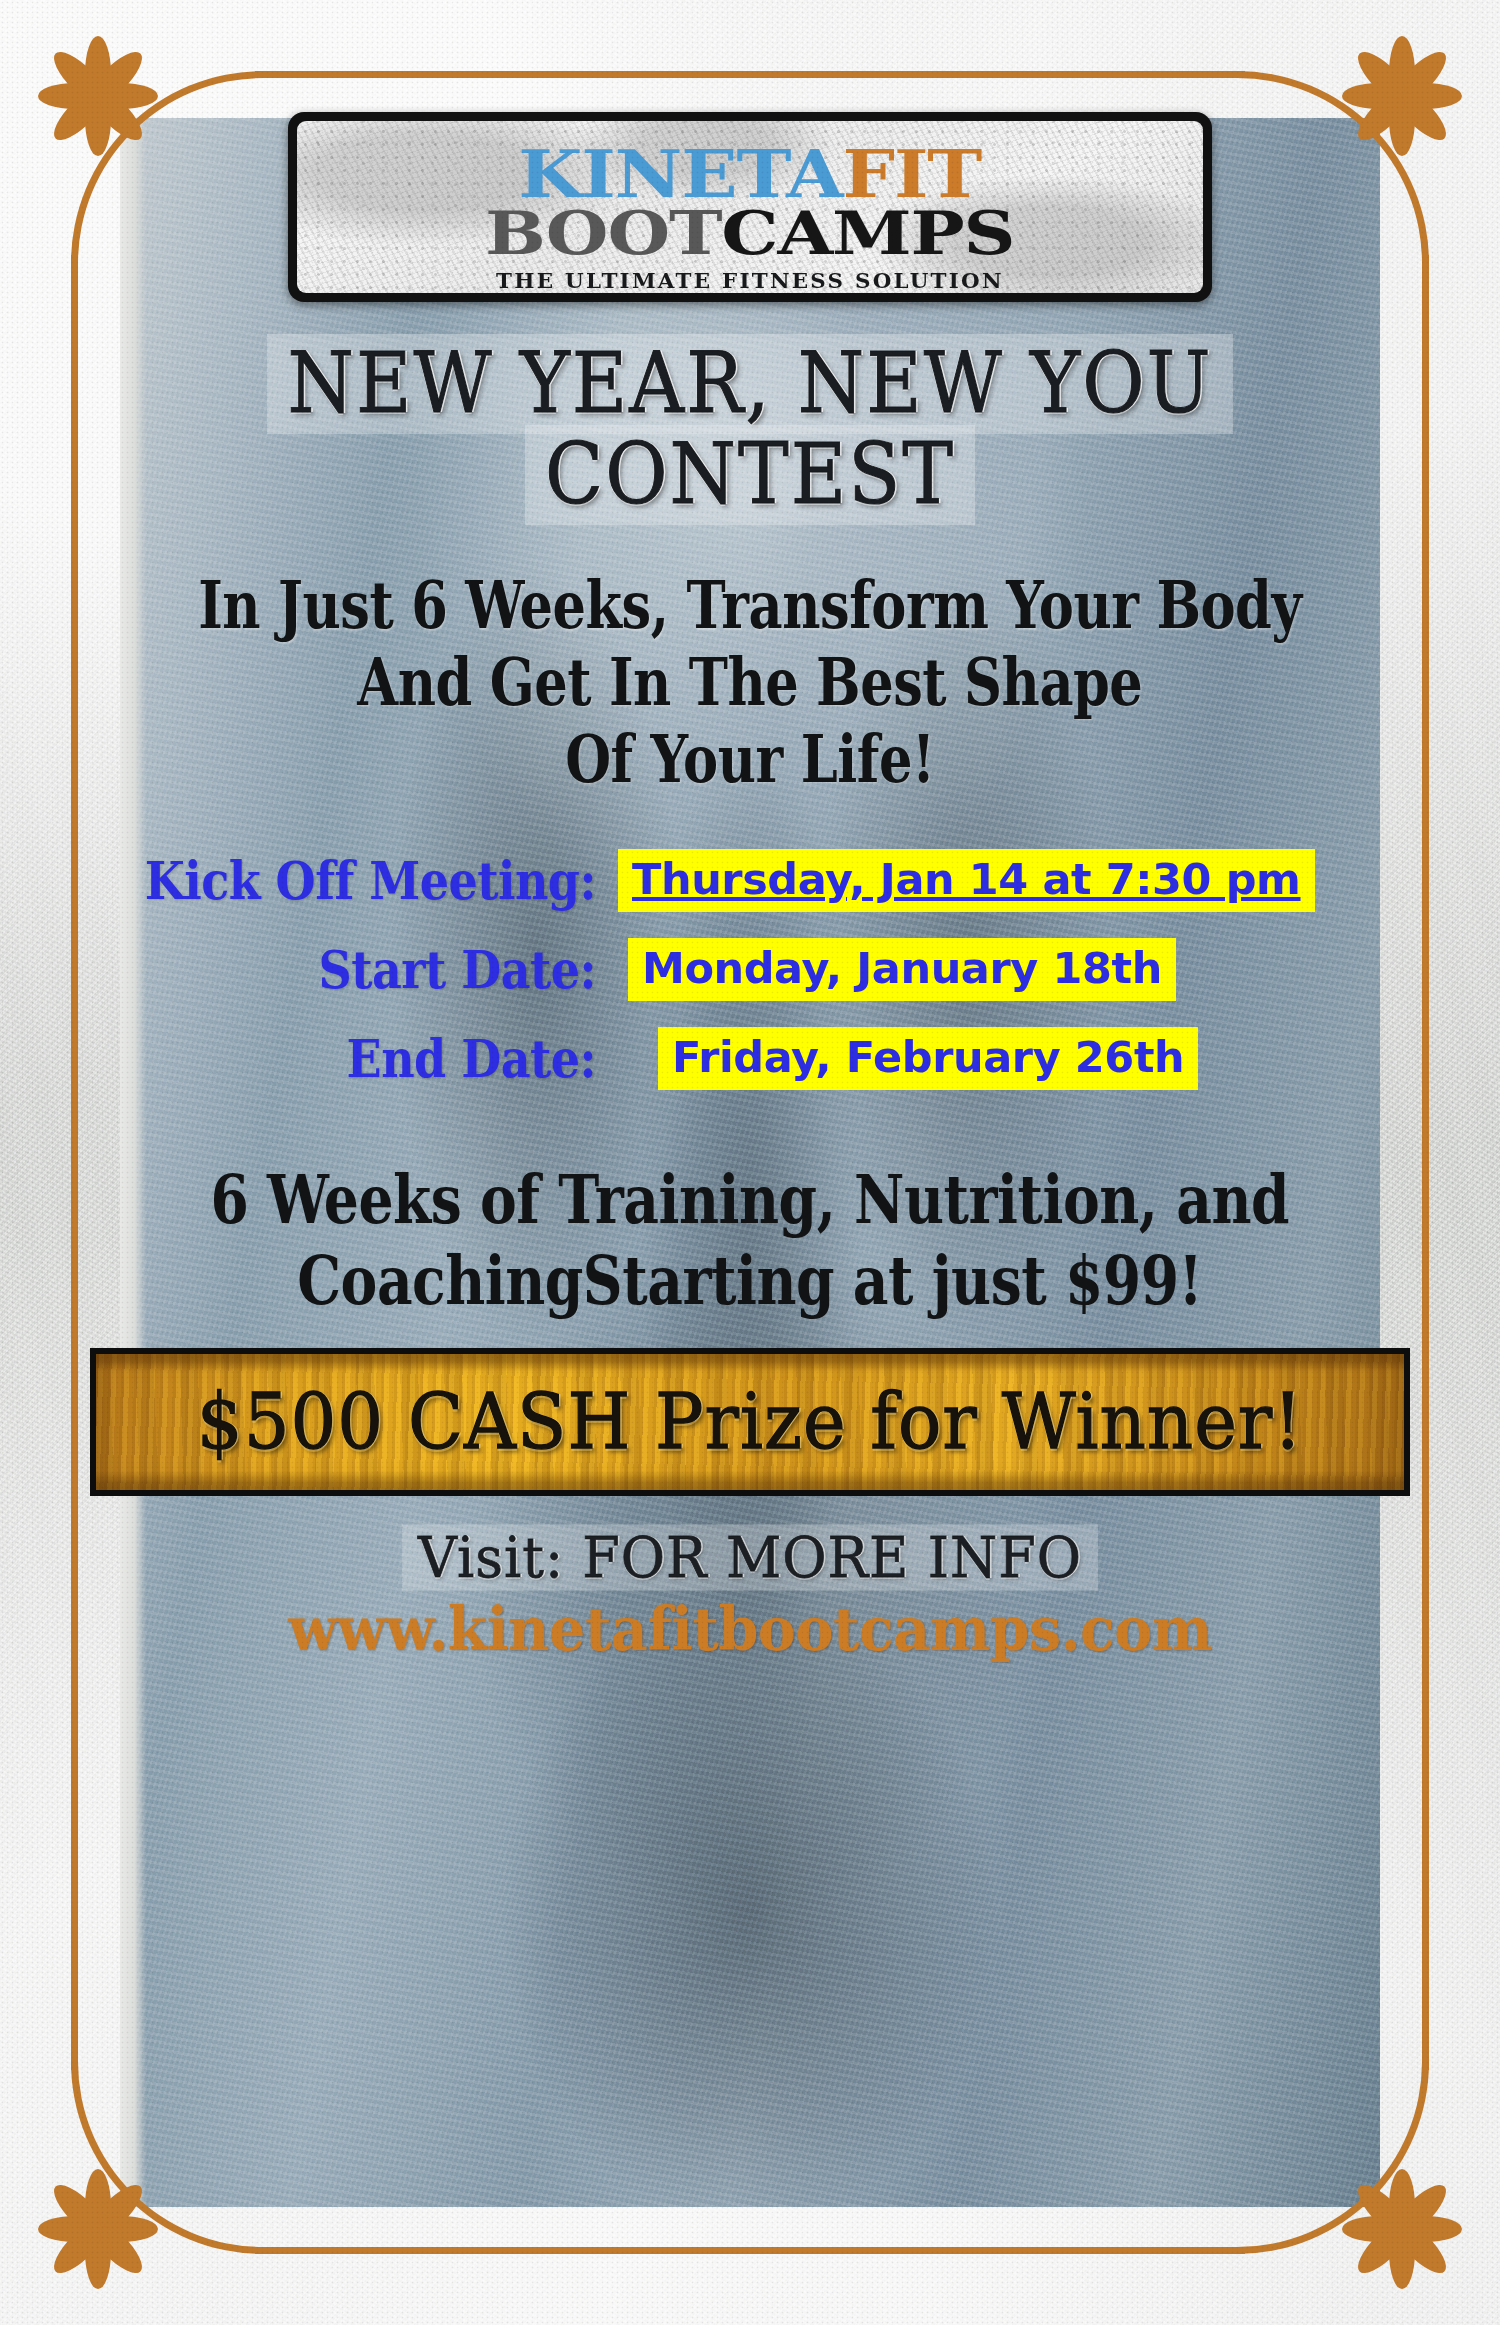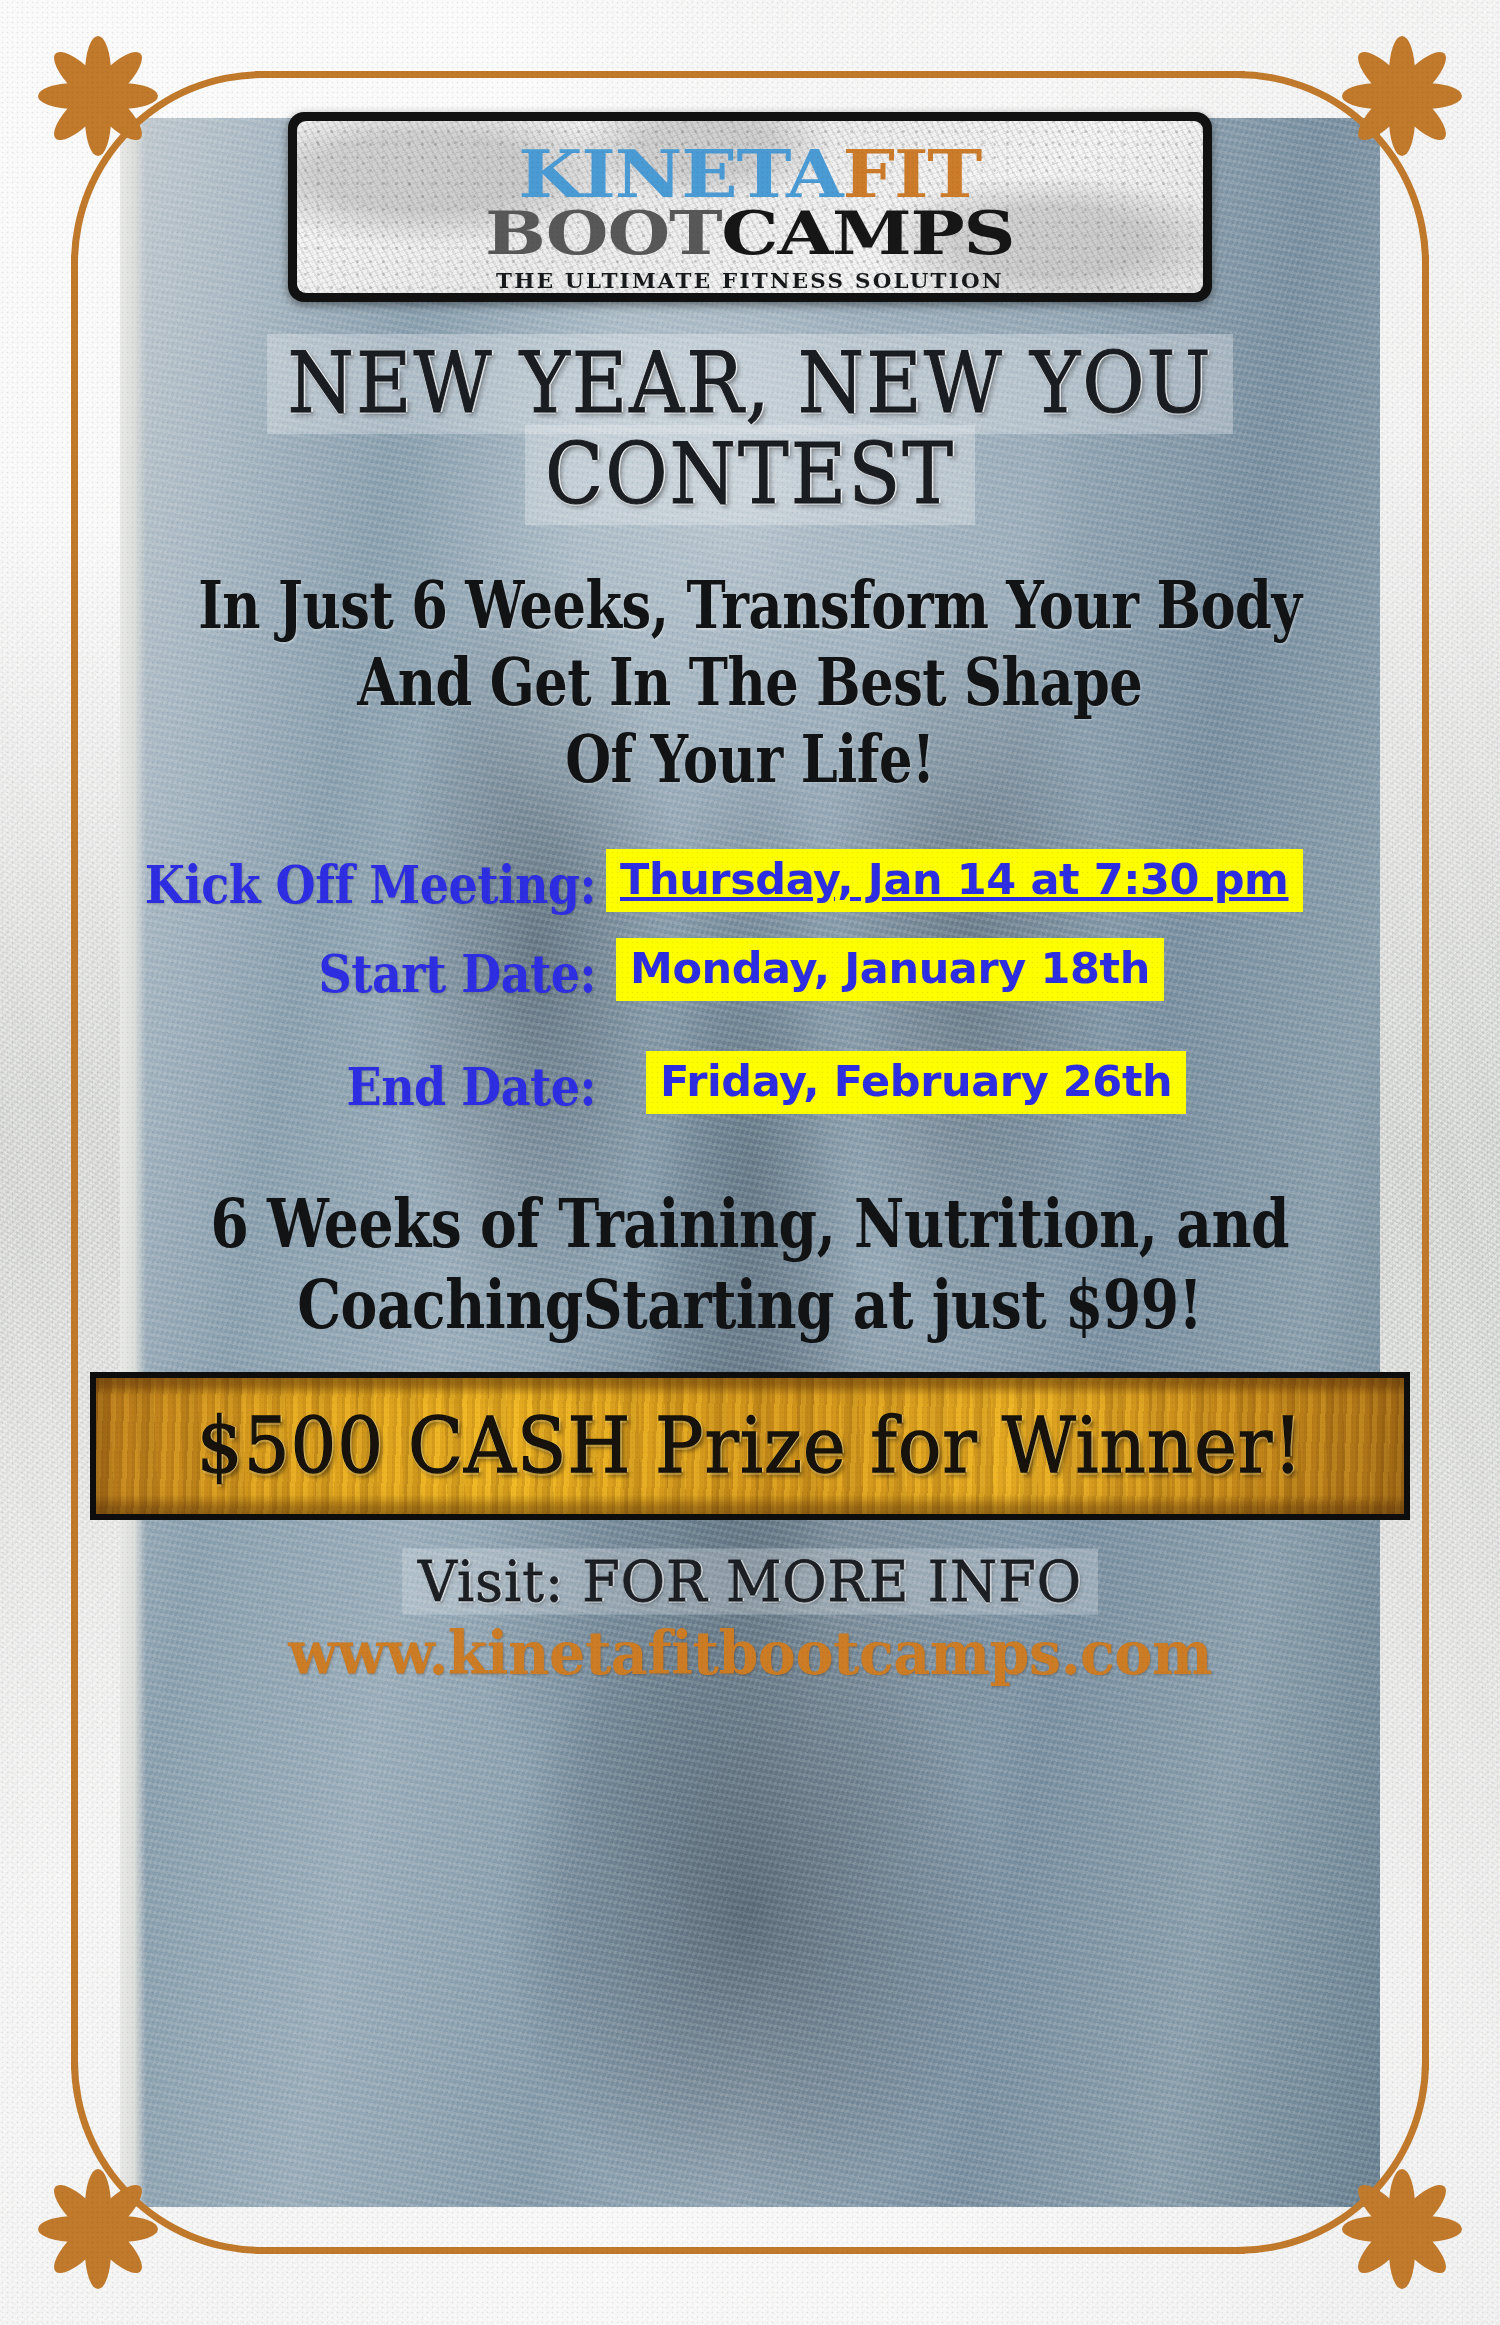--- a/index.html
+++ b/index.html
@@ -237,22 +237,23 @@
   #subhead div { white-space:nowrap; }
 
   
   #dates {
     margin-top:84px;
     width:100%;
     padding:0 66px;
   }
   .date-row {
     display:flex;
-    align-items:flex-end;
+    align-items:center;
     margin-bottom:26px;
+    gap:12px;
   }
   .date-label {
     font-family:"DejaVu Serif", serif;
     font-weight:bold;
     font-size:46px;
     color:#2d2de2;
     white-space:nowrap;
     text-align:right;
     letter-spacing:-.5px;
     transform:scaleY(1.14);
@@ -270,21 +271,21 @@
     letter-spacing:-.4px;
     flex:0 0 auto;
   }
   #row-kickoff  { justify-content:flex-start; padding-left:30px; }
   #row-kickoff .date-label { width:500px; }
   #row-start    { padding-left:30px; }
   #row-start .date-label { width:500px; }
   #row-start .date-value { margin-left:20px; }
   #row-end      { padding-left:30px; }
   #row-end .date-label { width:500px; }
-  #row-end .date-value { margin-left:50px;margin-top:24px; }
+  #row-end .date-value { margin-left:50px; }
   #row-kickoff .date-value { margin-left:10px;text-decoration:underline; }
 
   
   #pricing {
     margin-top:44px;
     text-align:center;
     font-family:"DejaVu Serif", serif;
     font-weight:bold;
     font-size:58px;
     line-height:1.2;

